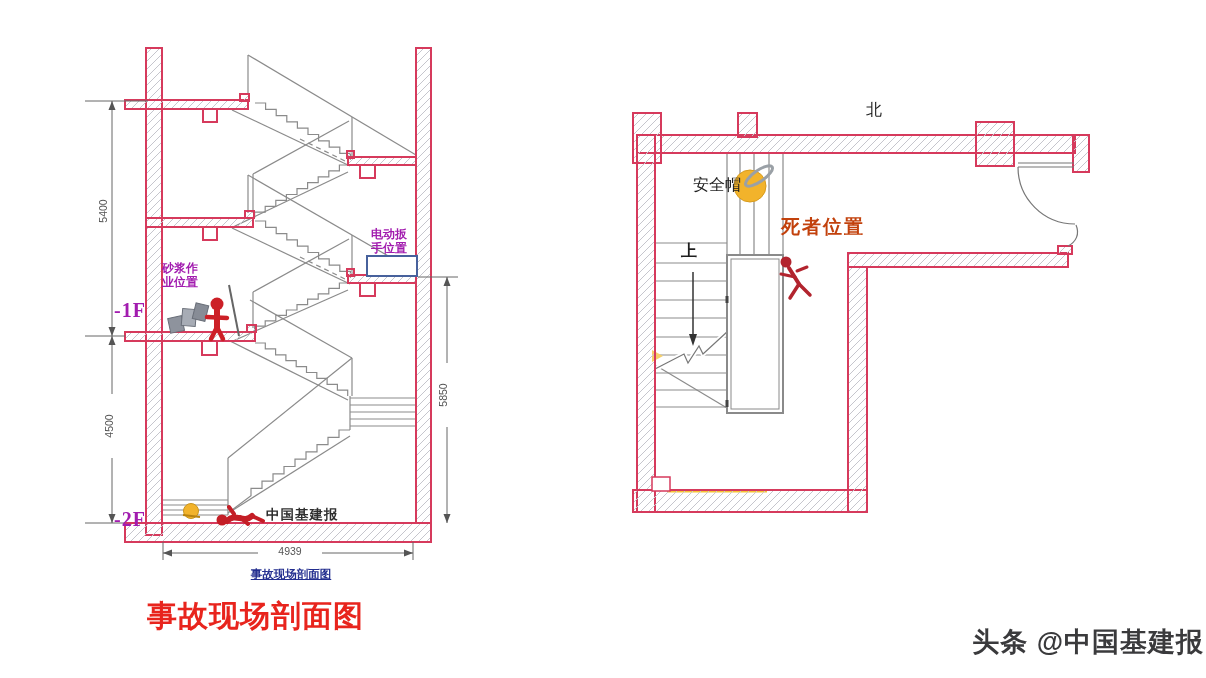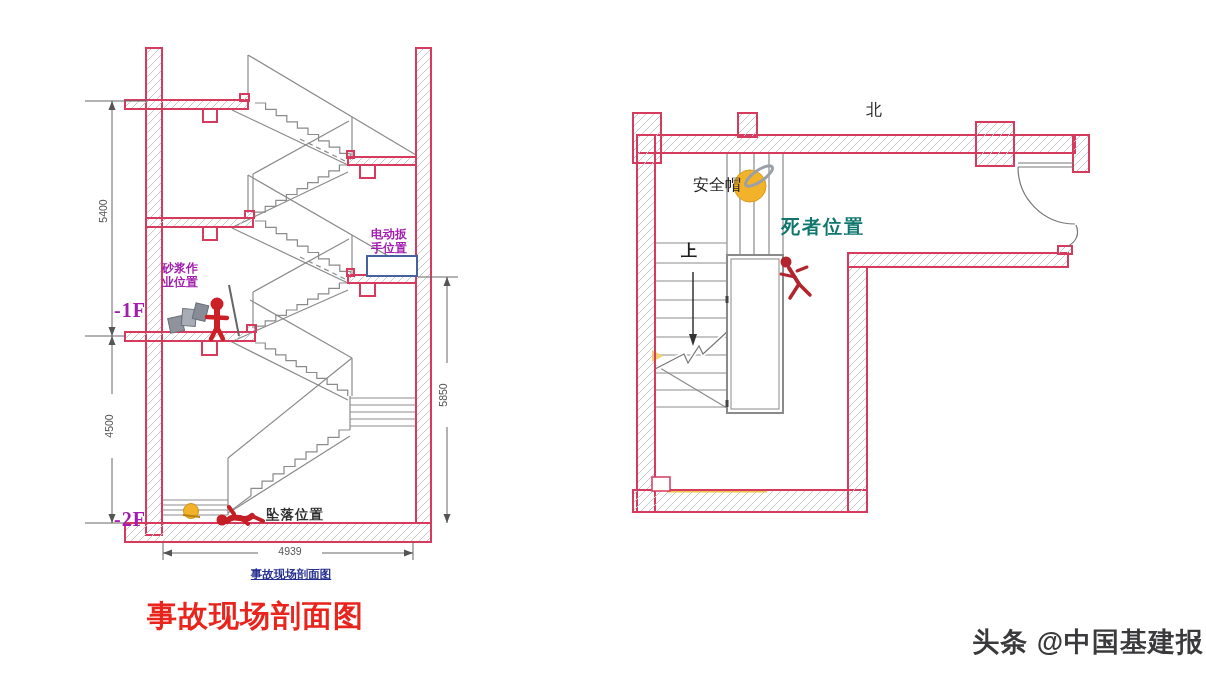--- a/index.html
+++ b/index.html
@@ -11,21 +11,21 @@
   .rot{transform:rotate(-90deg);transform-origin:center;}
   .floor-label{font-family:"Liberation Serif","DejaVu Serif",serif;font-weight:bold;
                font-size:20px;color:#a21caf;letter-spacing:1px;}
   .anno{font-weight:bold;font-size:12px;color:#a21caf;line-height:1.2;text-align:center;}
   .anno-lg{font-weight:bold;font-size:13.5px;color:#2e2e2e;letter-spacing:1px;}
   .cap-small{font-weight:bold;font-size:11.5px;color:#232e8f;text-decoration:underline;
              width:110px;text-align:center;}
   .cap-big{font-weight:bold;font-size:30px;color:#e8241d;letter-spacing:1px;}
   .plan-lbl{font-size:16px;color:#1e1e1e;}
   .plan-lbl-b{font-weight:bold;}
-  .deceased{font-weight:bold;font-size:19px;color:#0f766e;letter-spacing:2px;}
+  .deceased{font-weight:bold;font-size:19px;color:#c2410c;letter-spacing:2px;}
   .watermark{font-weight:bold;font-size:27px;color:#3a3a3c;letter-spacing:1px;
      text-shadow:-1px -1px 0 #fff,1px -1px 0 #fff,-1px 1px 0 #fff,1px 1px 0 #fff,0 0 4px #fff;}
 </style>
 </head>
 <body>
 
 <div class="canvas">
 
 <svg width="1206" height="678" viewBox="0 0 1206 678">
   <defs>
@@ -221,21 +221,21 @@
 <div class="lbl floor-label" style="left:114px;top:508px;">-2F</div>
 
 <div class="lbl anno" style="left:162px;top:261px;">
   <div>砂浆作</div>
   <div>业位置</div>
 </div>
 <div class="lbl anno" style="left:371px;top:227px;">
   <div>电动扳</div>
   <div>手位置</div>
 </div>
-<div class="lbl anno-lg" style="left:266px;top:506px;">坠落位置</div>
+<div class="lbl anno-lg" style="left:266px;top:506px;">中国基建报</div>
 
 <div class="lbl cap-small" style="left:236px;top:567px;">事故现场剖面图</div>
 <div class="lbl cap-big" style="left:147px;top:596px;">事故现场剖面图</div>
 
 <div class="lbl plan-lbl" style="left:866px;top:100px;">北</div>
 <div class="lbl plan-lbl" style="left:673px;top:175px;margin-left:20px;">安全帽</div>
 <div class="lbl deceased" style="left:781px;top:214px;">死者位置</div>
 <div class="lbl plan-lbl plan-lbl-b" style="left:681px;top:241px;">上</div>
 
 <div class="lbl watermark" style="right:2px;top:624px;">头条 @中国基建报</div>

